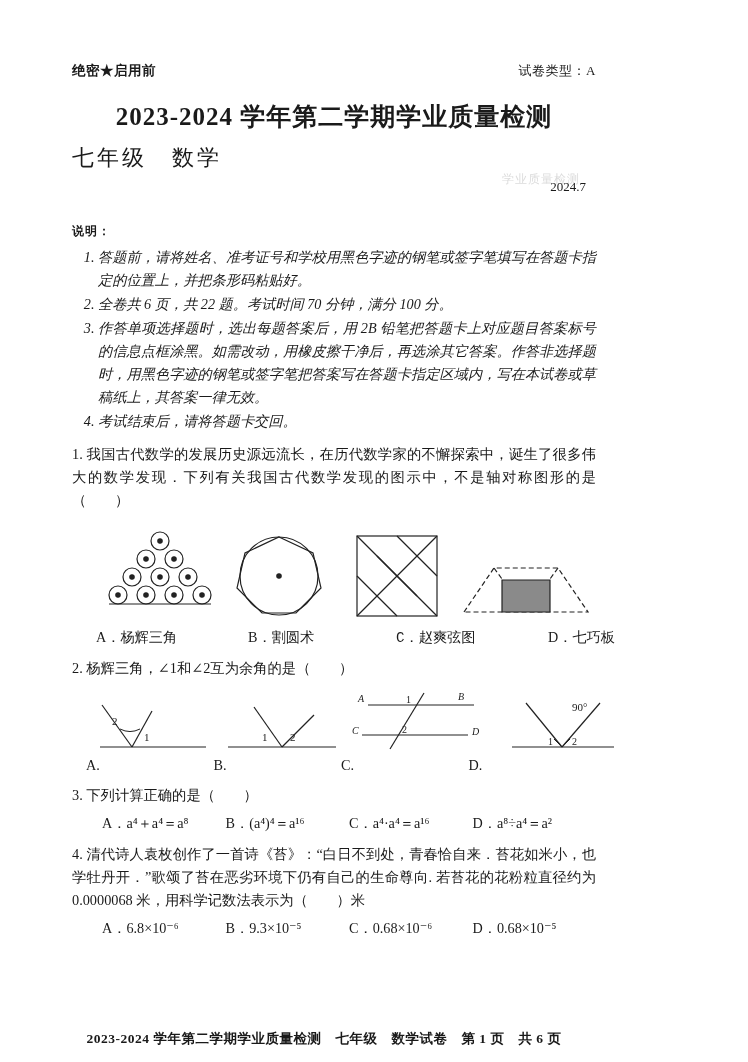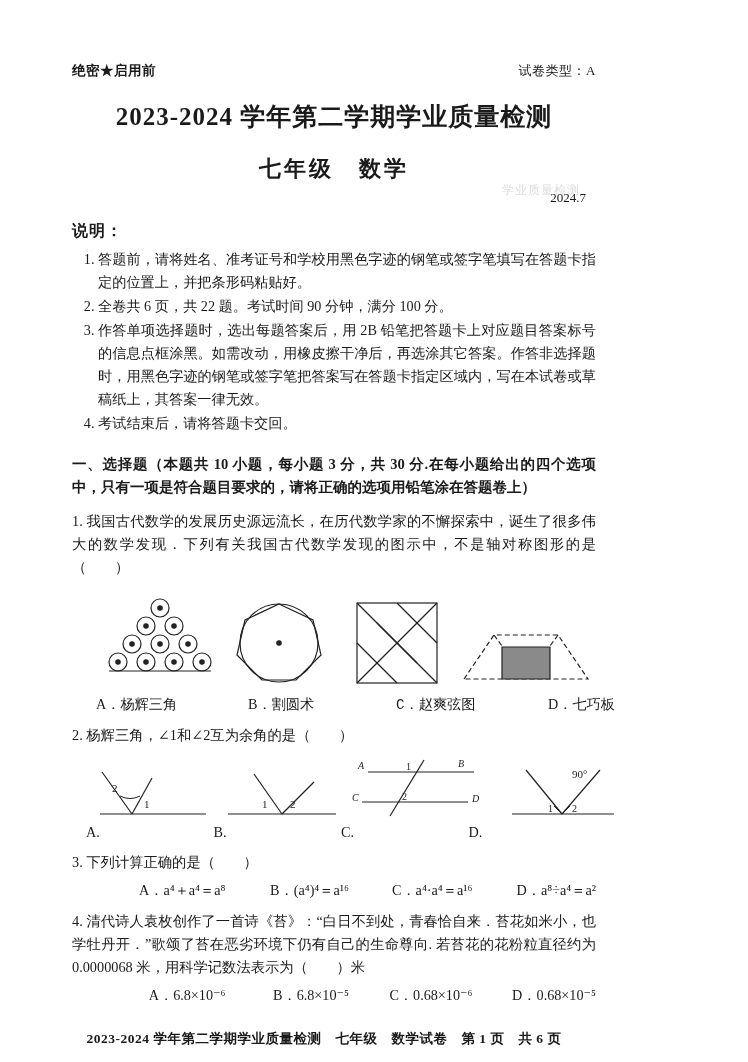--- a/index.html
+++ b/index.html
@@ -23,42 +23,42 @@
   
   .title{
     text-align:center;
     font-size:25px;
     font-weight:700;
     letter-spacing:1px;
     margin-top:20px;
     font-family:"Liberation Serif",serif;
   }
   .subtitle{
-    text-align:center;
+    text-align:left;
     font-size:22px;
-    font-weight:700;
+    font-weight:400;
     letter-spacing:3px;
-    margin-top:21px;
+    margin-top:10px;
   }
   .datearea{
     position:relative;height:22px;margin-top:4px;
   }
   .datearea .dateval{
     position:absolute;right:10px;top:2px;font-size:13px;
   }
   .datearea .ghost{
     position:absolute;left:430px;top:-6px;font-size:12px;color:#dcdcdc;
     letter-spacing:1px;
     text-align:center;
   }
   .notes-title{
-    margin-top:11px;font-size:16px;font-weight:700;letter-spacing:1px;
+    margin-top:24px;font-size:12px;font-weight:700;letter-spacing:1px;
   }
   ol.notes{
-    margin:6px 0 0 0;padding-left:26px;font-size:14.2px;line-height:1.62;
+    margin:6px 0 0 0;padding-left:26px;font-size:14.2px;line-height:1.62;font-style:italic;
   }
   ol.notes li{margin-bottom:1px;text-align:justify;}
   
   .sec-head{
     margin-top:18px;font-size:14.5px;font-weight:700;line-height:1.62;text-align:justify;
   }
   .q{
     margin-top:10px;font-size:14.3px;line-height:1.62;text-align:justify;
   }
   
@@ -74,21 +74,21 @@
   .figrow{
     display:flex;align-items:flex-end;padding-left:28px;margin-top:6px;height:104px;
   }
   .figrow .fig{width:150px;display:flex;justify-content:center;align-items:flex-end;height:104px;}
   .figrow2{
     display:flex;align-items:flex-end;padding-left:14px;margin-top:4px;height:70px;
   }
   .figrow2 .fig{width:168px;display:flex;justify-content:center;align-items:flex-end;height:70px;}
   .lbl-row{display:flex;padding-left:14px;margin-top:2px;font-size:14.2px;}
   .lbl-row .l{width:168px;}
-  .mathrow{display:flex;padding-left:30px;margin-top:7px;font-size:14.2px;text-align:right;}
+  .mathrow{display:flex;padding-left:30px;margin-top:7px;font-size:14.2px;}
   .mathrow .m{flex:1;}
   
   .footer{
     position:absolute;left:0;right:0;bottom:14px;text-align:center;
     font-size:13.5px;font-weight:600;letter-spacing:.5px;
   }
   .footer .fline{display:inline-block;}
   svg{display:block;}
   .nowrap{white-space:nowrap;}
 </style>
@@ -106,26 +106,25 @@
   <div class="subtitle">七年级　数学</div>
 
   <div class="datearea">
     <div class="ghost">学业质量检测</div>
     <div class="dateval">2024.7</div>
   </div>
 
   <div class="notes-title">说明：</div>
   <ol class="notes">
     <li>答题前，请将姓名、准考证号和学校用黑色字迹的钢笔或签字笔填写在答题卡指定的位置上，并把条形码粘贴好。</li>
-    <li>全卷共 6 页，共 22 题。考试时间 90 分钟，满分 100 分。</li>
+    <li>全卷共 6 页，共 22 题。考试时间 70 分钟，满分 100 分。</li>
     <li>作答单项选择题时，选出每题答案后，用 2B 铅笔把答题卡上对应题目答案标号的信息点框涂黑。如需改动，用橡皮擦干净后，再选涂其它答案。作答非选择题时，用黑色字迹的钢笔或签字笔把答案写在答题卡指定区域内，写在本试卷或草稿纸上，其答案一律无效。</li>
     <li>考试结束后，请将答题卡交回。</li>
   </ol>
 
-  <div class="sec-head">一、选择题（本题共 10 小题，每小题 3 分，共 30 分.在每小题给出的四个选项中，只有一项是符合题目要求的，请将正确的选项用铅笔涂在答题卷上）</div>
 
   <div class="q">
     <span>1.</span>
     <span>我国古代数学的发展历史源远流长，在历代数学家的不懈探索中，诞生了很多伟大的数学发现．下列有关我国古代数学发现的图示中，不是轴对称图形的是（　　）</span>
   </div>
 
   <div class="figrow">
     <div class="fig">
       <svg width="120" height="96" viewBox="0 0 120 96">
         <g fill="none" stroke="#222" stroke-width="1.2">
@@ -269,21 +268,21 @@
     <div class="m nowrap">C．a⁴·a⁴＝a¹⁶</div>
     <div class="m nowrap">D．a⁸÷a⁴＝a²</div>
   </div>
 
   <div class="q">
     <span>4.</span>
     <span>清代诗人袁枚创作了一首诗《苔》：“白日不到处，青春恰自来．苔花如米小，也学牡丹开．”歌颂了苔在恶劣环境下仍有自己的生命尊向. 若苔花的花粉粒直径约为 0.0000068 米，用科学记数法表示为（　　）米</span>
   </div>
   <div class="mathrow">
     <div class="m nowrap">A．6.8×10⁻⁶</div>
-    <div class="m nowrap">B．6.8×10⁻⁵</div>
+    <div class="m nowrap">B．9.3×10⁻⁵</div>
     <div class="m nowrap">C．0.68×10⁻⁶</div>
     <div class="m nowrap">D．0.68×10⁻⁵</div>
   </div>
 
   <div class="footer">
     <span class="fline">2023-2024 学年第二学期学业质量检测　七年级　数学试卷　第 1 页　共 6 页</span>
   </div>
 
 </div>
 

